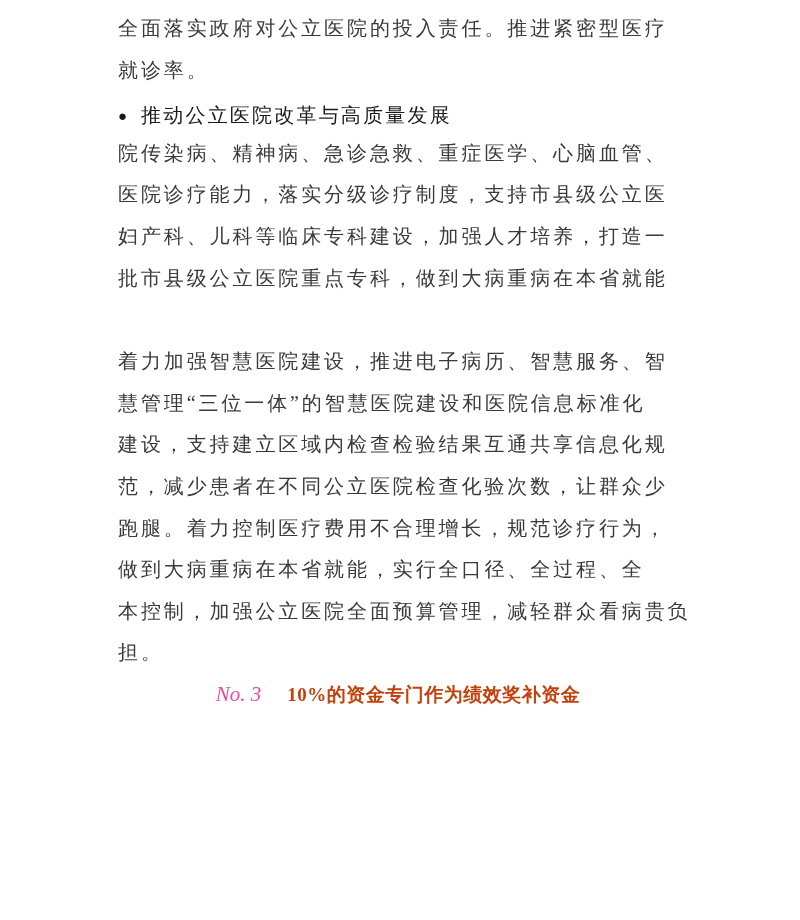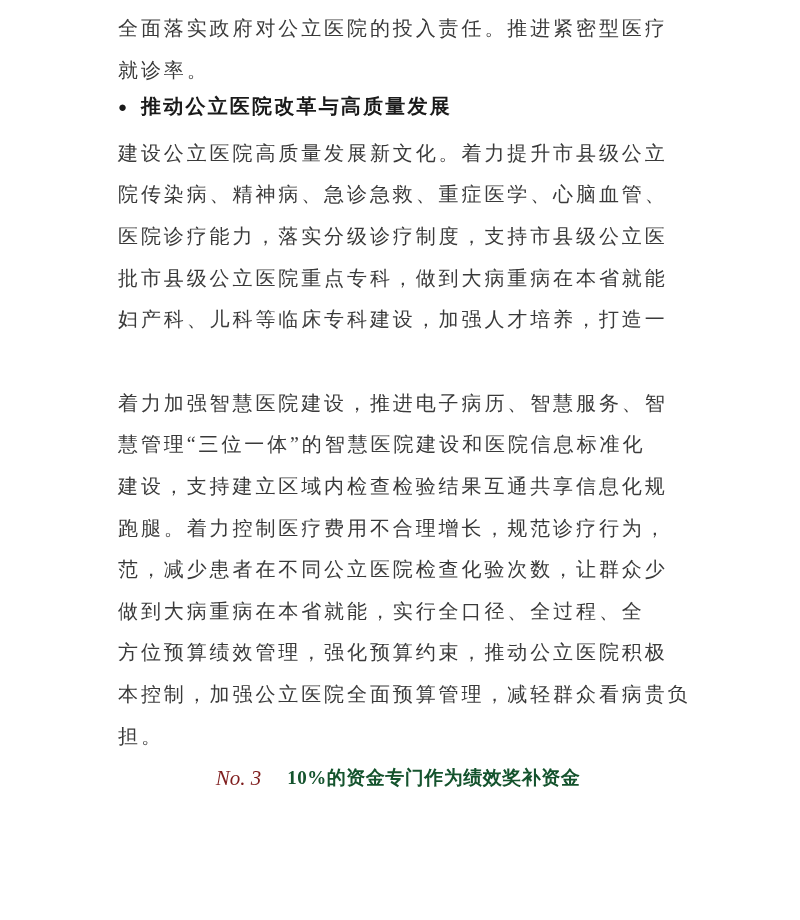--- a/index.html
+++ b/index.html
@@ -24,24 +24,24 @@
   .text-line {
     height: 41.6px;
     line-height: 41.6px;
     font-size: 20px;
     letter-spacing: 2.9px;
     color: #3a3a3a;
     white-space: nowrap;
   }
   .heading-line {
     height: 41.6px;
-    line-height: 31px;
+    line-height: 49px;
     white-space: nowrap;
     color: #1a1a1a;
-    font-weight: bold;
+    font-weight: normal;
   }
   .heading-line .bullet {
     display: inline-block;
     font-size: 15px;
     margin-right: 14px;
     vertical-align: 1px;
     color: #1a1a1a;
   }
   .heading-line .heading-text {
     font-size: 20px;
@@ -54,62 +54,60 @@
   .footer-line {
     height: 42px;
     display: flex;
     justify-content: center;
     align-items: center;
     gap: 26px;
   }
   .footer-no {
     font-style: italic;
     font-size: 21px;
-    color: #7f1d1d;
+    color: #ec4899;
   }
   .footer-title {
     font-weight: bold;
     font-size: 19px;
     letter-spacing: 0.5px;
-    color: #14532d;
+    color: #c2410c;
   }
 </style>
 </head>
 <body>
 
 <div class="page">
   <div class="content">
 
     <div>
       <div class="text-line">全面落实政府对公立医院的投入责任。推进紧密型医疗</div>
       <div class="text-line">就诊率。</div>
     </div>
 
     <div class="heading-line">
       <span class="bullet">●</span><span class="heading-text">推动公立医院改革与高质量发展</span>
     </div>
 
     <div>
-      <div class="text-line">建设公立医院高质量发展新文化。着力提升市县级公立</div>
       <div class="text-line">院传染病、精神病、急诊急救、重症医学、心脑血管、</div>
       <div class="text-line">医院诊疗能力，落实分级诊疗制度，支持市县级公立医</div>
+      <div class="text-line">妇产科、儿科等临床专科建设，加强人才培养，打造一</div>
       <div class="text-line">批市县级公立医院重点专科，做到大病重病在本省就能</div>
-      <div class="text-line">妇产科、儿科等临床专科建设，加强人才培养，打造一</div>
     </div>
 
     <div class="para-gap"></div>
 
     <div>
       <div class="text-line">着力加强智慧医院建设，推进电子病历、智慧服务、智</div>
       <div class="text-line">慧管理“三位一体”的智慧医院建设和医院信息标准化</div>
       <div class="text-line">建设，支持建立区域内检查检验结果互通共享信息化规</div>
+      <div class="text-line">范，减少患者在不同公立医院检查化验次数，让群众少</div>
       <div class="text-line">跑腿。着力控制医疗费用不合理增长，规范诊疗行为，</div>
-      <div class="text-line">范，减少患者在不同公立医院检查化验次数，让群众少</div>
       <div class="text-line">做到大病重病在本省就能，实行全口径、全过程、全</div>
-      <div class="text-line">方位预算绩效管理，强化预算约束，推动公立医院积极</div>
       <div class="text-line">本控制，加强公立医院全面预算管理，减轻群众看病贵负</div>
       <div class="text-line">担。</div>
     </div>
 
     <div class="footer-line">
       <span class="footer-no">No. 3</span>
       <span class="footer-title">10%的资金专门作为绩效奖补资金</span>
     </div>
 
   </div>

